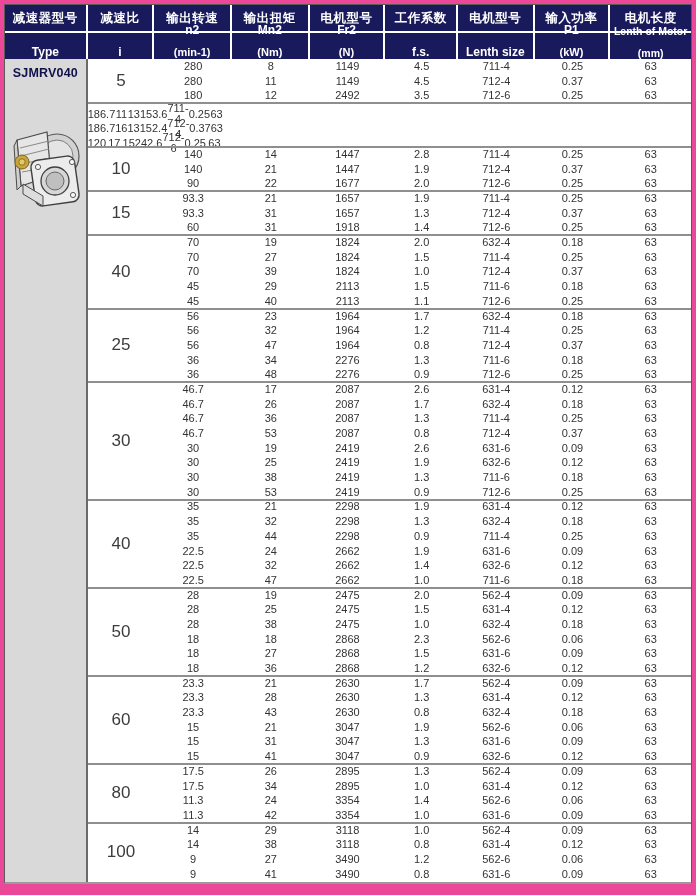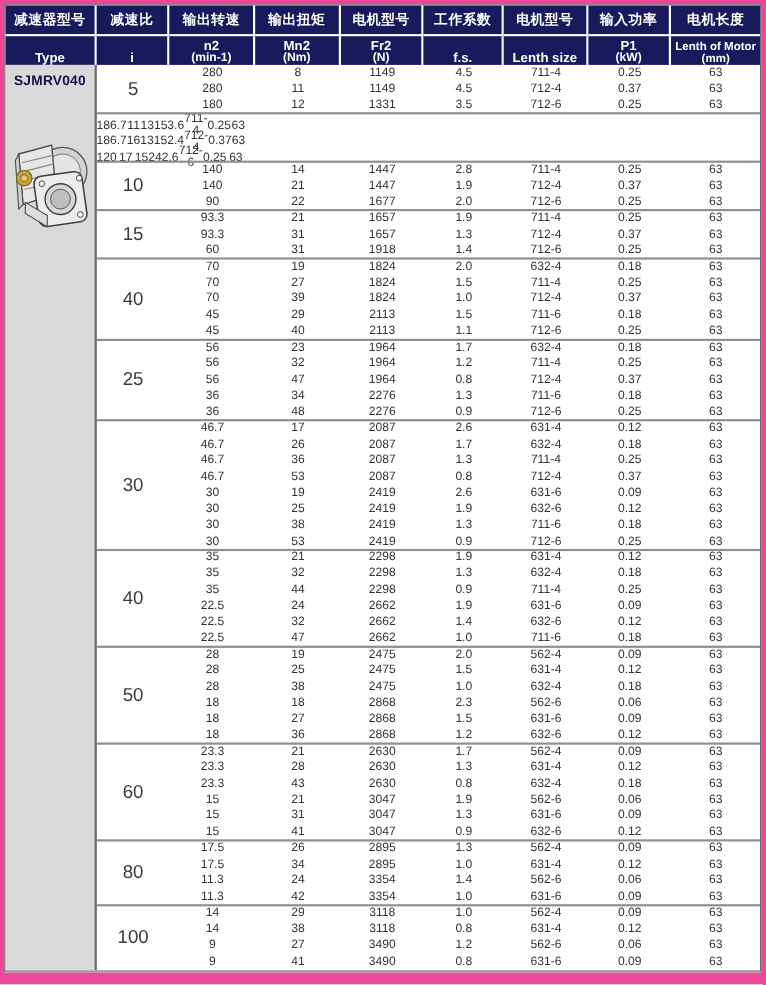--- a/index.html
+++ b/index.html
@@ -9,21 +9,21 @@
   .table-wrap { border:1px solid #5a5a5a; border-bottom:2px solid #9a9a9a; background:#ffffff; }
 
   
   .header { background:#fff; }
   .header-row { display:grid; grid-template-columns:82fr 66fr 77fr 77fr 75fr 72fr 76fr 75fr 80fr; }
   .hcell { background:#191a5c; color:#ffffff; font-weight:bold; display:flex; flex-direction:column;
            align-items:center; justify-content:center; text-align:center; }
   .hcell:not(:last-child){ border-right:2px solid #ffffff; }
   .row-cn .hcell { height:28px; font-size:12.5px; border-bottom:2px solid #ffffff; letter-spacing:.5px; }
   .row-en .hcell { height:26px; font-size:12px; line-height:1.05;justify-content:flex-end; }
-  .row-en .hcell .sub { font-size:11px; }
+  .row-en .hcell .sub { font-size:11px;margin-top:11px; }
   .row-en .hcell.tight { font-size:10.5px; }
   .row-en .hcell.tight .sub { font-size:10.5px; }
 
   
   .tbody { display:grid; grid-template-columns:82fr 598fr; }
   .type-col { background:#d9d9d9; border-right:2px solid #6a6a6a; display:flex; flex-direction:column; align-items:center; }
   .type-label { margin-top:7px; font-size:12.5px; font-weight:bold; color:#10104a; letter-spacing:.2px; }
   .product-img { margin-top:38px; }
 
   .groups { display:flex; flex-direction:column; }
@@ -138,21 +138,21 @@
                 <div class="dcell">11</div>
                 <div class="dcell">1149</div>
                 <div class="dcell">4.5</div>
                 <div class="dcell">712-4</div>
                 <div class="dcell">0.37</div>
                 <div class="dcell">63</div>
               </div>
               <div class="drow">
                 <div class="dcell">180</div>
                 <div class="dcell">12</div>
-                <div class="dcell">1331</div>
+                <div class="dcell">2492</div>
                 <div class="dcell">3.5</div>
                 <div class="dcell">712-6</div>
                 <div class="dcell">0.25</div>
                 <div class="dcell">63</div>
               </div>
             </div>
           </div>
           <div class="group">
             <div class="rows">
               <div class="drow">

